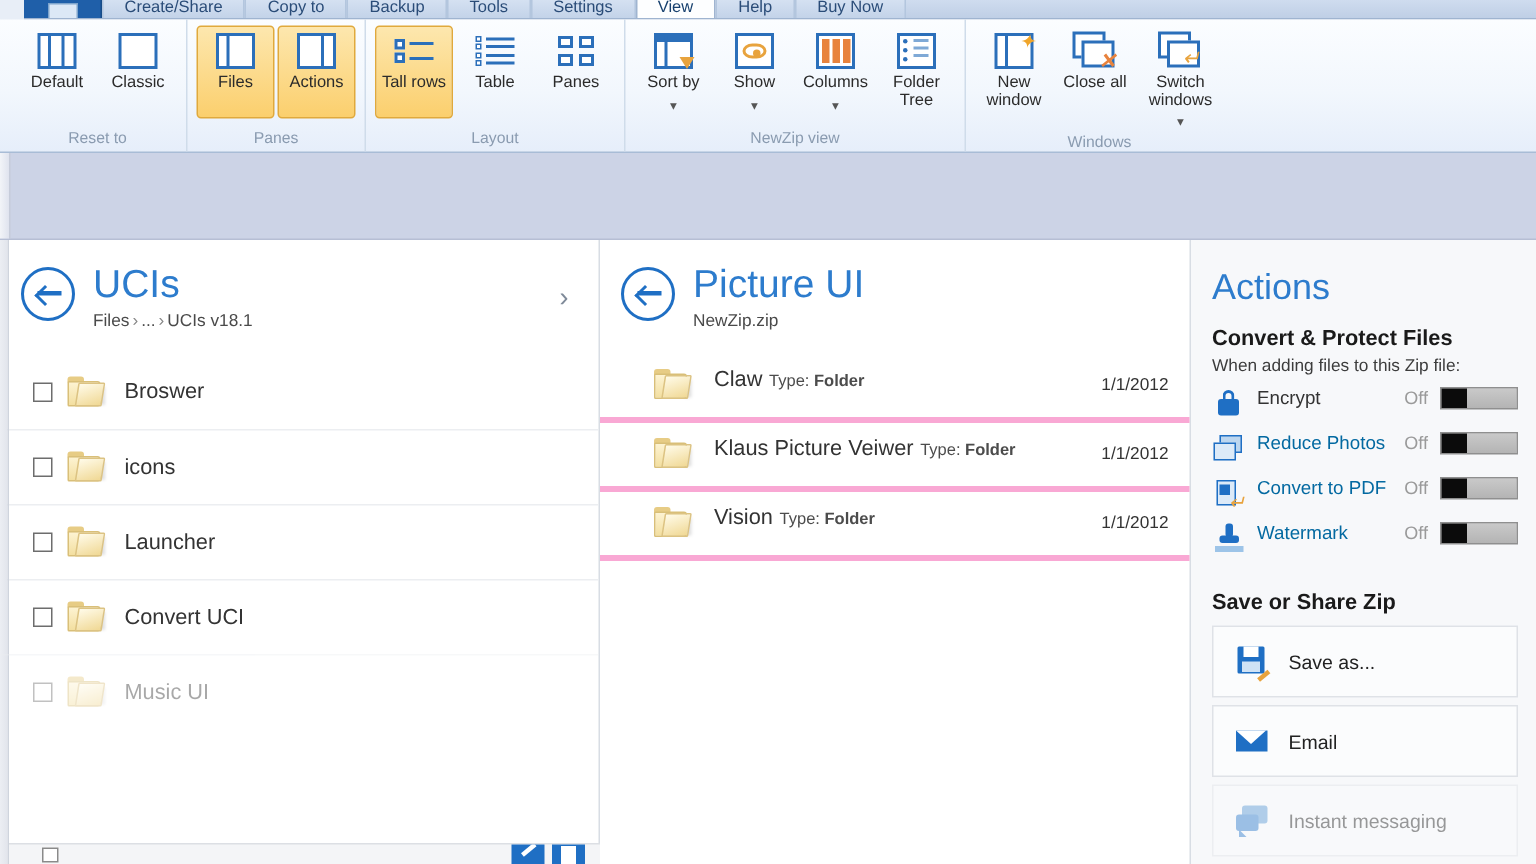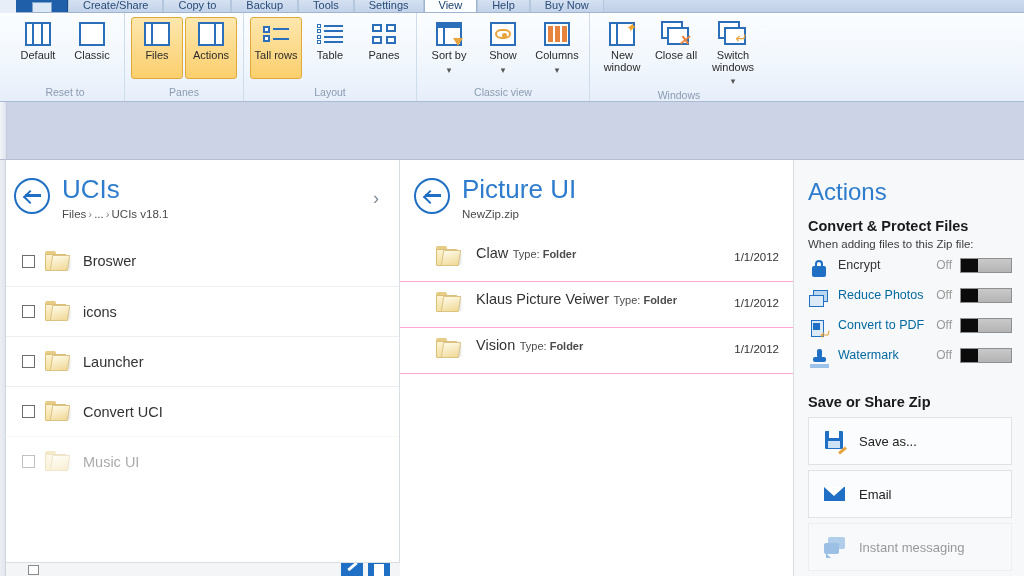--- a/index.html
+++ b/index.html
@@ -142,21 +142,21 @@
   .folder .flap { position:absolute; left:6px; top:5px; width:18px; height:16px;
       background: linear-gradient(160deg,#fffbe9,#f0d894); border:1px solid #dcc383;
       transform: skewX(-9deg); border-radius:1px; }
   .folder .shadow { position:absolute; left:20px; top:8px; width:5px; height:12px; background:rgba(0,0,0,.12); filter:blur(1px); }
   .fname { font-size: 14.5px; color: #333; }
   .fmeta { font-size: 11px; color: #4c4c4c; margin-top: 1px; }
   .fmeta b { font-weight: 700; }
   .fdate { margin-left: auto; font-size: 11.5px; color: #333; align-self: flex-start; padding-top: 9px; }
 
   .zrow { display:flex; align-items:flex-start; gap:12px; padding: 6px 14px 6px 36px;
-          height:46px; border-bottom:1px solid #f9a8d4; }
+          height:46px; border-bottom:4px solid #f9a8d4; }
   .zrow .folder { margin-top:3px; }
   .ztext { padding-top: 2px; }
 
   
   .acthead { font-size: 24px; color: #2d7ccd; padding: 18px 0 8px 14px; line-height: 28px; }
   .sect-title { font-size: 14.5px; color: #1a1a1a; font-weight: 700; padding: 4px 16px 2px 14px; }
   .sect-sub { font-size: 11.5px; color: #3c3c3c; padding: 2px 0 8px 14px; }
   .arow { display: flex; align-items: flex-start; height: 30px; padding: 0 12px 0 14px; gap: 8px; }
   .arow .alabel { font-size: 12.5px; color: #333; flex: 1; }
   .arow.dim .alabel { color: #0369a1; }
@@ -346,22 +346,38 @@
               <i class="frame"></i>
               <span class="cols">
                 <i></i>
                 <i></i>
                 <i></i>
               </span>
             </span>
           <span class="rbtn-cap">Columns</span>
           <span class="caret">▾</span>
         </div>
-      </div>
-      <div class="rgroup-label">Classic view</div>
+        <div class="rbtn">
+          <span class="ic">
+              <i class="frame"></i>
+              <span class="dots">
+                <i></i>
+                <i></i>
+                <i></i>
+              </span>
+              <span class="treelines">
+                <i></i>
+                <i></i>
+                <i></i>
+              </span>
+            </span>
+          <span class="rbtn-cap">Folder Tree</span>
+        </div>
+      </div>
+      <div class="rgroup-label">NewZip view</div>
     </div>
 
     <div class="rgroup">
       <div class="rgroup-items">
         <div class="rbtn">
           <span class="ic">
               <i class="frame"></i>
               <i class="split"></i>
               <i class="star">✦</i>
             </span>

